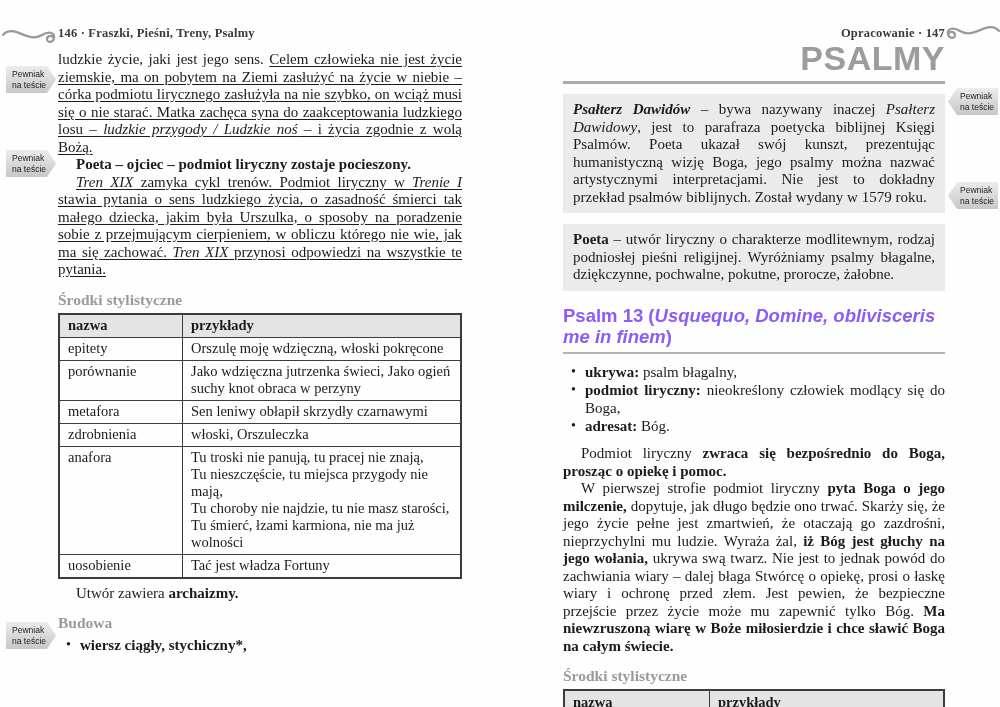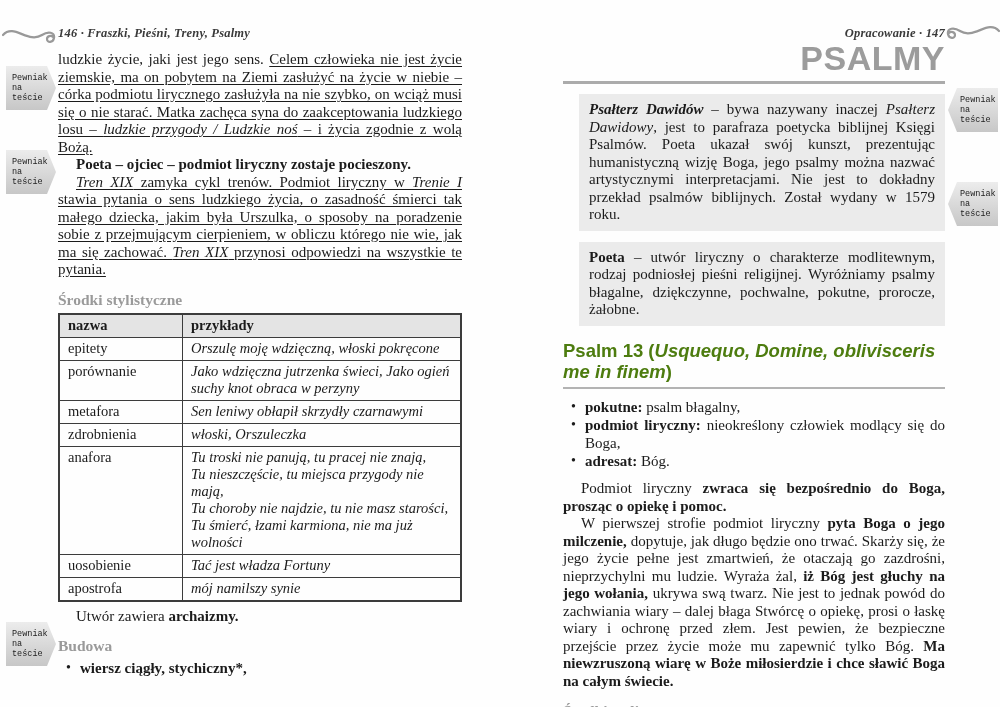--- a/index.html
+++ b/index.html
@@ -8,68 +8,68 @@
     font-family:"Liberation Serif", serif;color:#1b1b1b;
     -webkit-font-smoothing:antialiased;
   }
   .spread{position:relative;width:1000px;height:707px;background:#fefefe;overflow:hidden;}
 
   
   .col-left{position:absolute;left:58px;top:26px;width:404px;}
   .col-right{position:absolute;left:563px;top:26px;width:382px;}
 
   
-  .running-head{font-size:12.5px;font-style:italic;font-weight:bold;color:#3a3a3a;letter-spacing:.2px;}
+  .running-head{font-size:12.5px;font-weight:bold;color:#3a3a3a;letter-spacing:.2px;}
   .running-head.right{text-align:right;}
 
   
   p.body{font-size:15px;line-height:17.5px;text-align:justify;margin:0;}
   p.indent{text-indent:18px;}
   .s-b{font-weight:bold;}
   .s-i{font-style:italic;}
   .s-u{text-decoration:underline;text-underline-offset:2px;}
 
   
   .gray-head{font-weight:bold;color:#9a9a9a;font-size:15.5px;margin:12px 0 4px 0;}
 
   
   table.devices{border-collapse:collapse;width:100%;font-size:14.5px;border:2px solid #3c3c3c;}
   table.devices th,table.devices td{border:1px solid #3c3c3c;padding:2.5px 8px;vertical-align:top;}
   table.devices th{background:#e4e4e4;text-align:left;font-weight:bold;}
   td.cell-name{width:106px;}
-  td.cell-example{font-style:italic;white-space:pre-line;}
+  td.cell-example{white-space:pre-line;}
 
   
   ul.bullets{margin:2px 0 0 0;padding:0 0 0 22px;list-style:none;}
   ul.bullets li{position:relative;font-size:15px;line-height:18px;text-align:justify;}
   ul.bullets li::before{content:"\2022";position:absolute;left:-14px;top:0;font-size:14px;}
 
   
   h1.main-title{
     margin:0 0 6px 0;text-align:right;line-height:1;
     font-family:"Liberation Sans", sans-serif;font-weight:bold;
     font-size:34px;color:#9c9c9c;letter-spacing:.5px;
   }
   .rule-thick{height:3px;background:#ababab;margin:0 0 10px 0;}
   .rule-thin{height:2px;background:#b3b3b3;margin:5px 0 9px 0;}
 
   
-  .graybox{background:#ebebeb;padding:7px 10px;margin:0 0 11px 16px;}
+  .graybox{background:#ebebeb;padding:7px 10px;margin:0 0 11px 0;}
   .graybox p{font-size:15px;line-height:17.5px;text-align:justify;margin:0;}
 
   h2.section-title{
     margin:14px 0 0 0;font-family:"Liberation Sans", sans-serif;
-    font-weight:bold;font-size:18.5px;color:#4d7c0f;line-height:1.15;
+    font-weight:bold;font-size:18.5px;color:#8b5cf6;line-height:1.15;
   }
 
   
   .badge{
-    position:absolute;width:50px;height:44px;
+    position:absolute;width:50px;height:27px;
     background:linear-gradient(180deg,#ececec 0%,#c7c7c7 100%);
-    font-family:Liberation Mono, monospace;font-size:8.5px;line-height:1.2;
+    font-family:Liberation Sans, sans-serif;font-size:8.5px;line-height:1.2;
     color:#222;display:flex;align-items:center;white-space:pre-line;
     box-sizing:border-box;
   }
   .badge.point-right{clip-path:polygon(0 0,82% 0,100% 50%,82% 100%,0 100%);padding-left:6px;}
   .badge.point-left{clip-path:polygon(18% 0,100% 0,100% 100%,18% 100%,0 50%);padding-left:12px;}
 
   
   .orn{position:absolute;color:#999;}
   .orn svg{display:block;}
   .orn-left{left:2px;top:20px;}
@@ -142,24 +142,20 @@
             <td class="cell-name">anafora</td>
             <td class="cell-example">Tu troski nie panują, tu pracej nie znają,
 Tu nieszczęście, tu miejsca przygody nie mają,
 Tu choroby nie najdzie, tu nie masz starości,
 Tu śmierć, łzami karmiona, nie ma już wolności</td>
           </tr>
           <tr>
             <td class="cell-name">uosobienie</td>
             <td class="cell-example">Tać jest władza Fortuny</td>
           </tr>
-          <tr>
-            <td class="cell-name">apostrofa</td>
-            <td class="cell-example">mój namilszy synie</td>
-          </tr>
         </tbody>
     </table>
 
     <div class="spacer-sm"></div>
     <p class="body indent"><span>Utwór zawiera </span><span class="s-b">archaizmy.</span></p>
 
     <div class="gray-head">Budowa</div>
     <ul class="bullets">
         <li><span class="s-b">wiersz ciągły, stychiczny*,</span></li>
       </ul>
@@ -175,21 +171,21 @@
       <p><span class="s-b s-i">Psałterz Dawidów</span><span> – bywa nazywany inaczej </span><span class="s-i">Psałterz Dawidowy</span><span>, jest to parafraza poetycka biblijnej Księgi Psalmów. Poeta ukazał swój kunszt, prezentując humanistyczną wizję Boga, jego psalmy można nazwać artystycznymi interpretacjami. Nie jest to dokładny przekład psalmów biblijnych. Został wydany w 1579 roku.</span></p>
     </div>
     <div class="graybox">
       <p><span class="s-b">Poeta</span><span> – utwór liryczny o charakterze modlitewnym, rodzaj podniosłej pieśni religijnej. Wyróżniamy psalmy błagalne, dziękczynne, pochwalne, pokutne, prorocze, żałobne.</span></p>
     </div>
 
     <h2 class="section-title"><span>Psalm 13 (</span><span class="s-i">Usquequo, Domine, oblivisceris me in finem</span><span>)</span></h2>
     <div class="rule-thin"></div>
 
     <ul class="bullets">
-        <li><span class="s-b">pokutne:</span><span> psalm błagalny,</span></li>
+        <li><span class="s-b">ukrywa:</span><span> psalm błagalny,</span></li>
         <li><span class="s-b">podmiot liryczny:</span><span> nieokreślony człowiek modlący się do Boga,</span></li>
         <li><span class="s-b">adresat:</span><span> Bóg.</span></li>
       </ul>
     <div class="spacer-md"></div>
 
     <p class="body indent"><span>Podmiot liryczny </span><span class="s-b">zwraca się bezpośrednio do Boga, prosząc o opiekę i pomoc.</span></p>
     <p class="body indent"><span>W pierwszej strofie podmiot liryczny </span><span class="s-b">pyta Boga o jego milczenie,</span><span> dopytuje, jak długo będzie ono trwać. Skarży się, że jego życie pełne jest zmartwień, że otaczają go zazdrośni, nieprzychylni mu ludzie. Wyraża żal, </span><span class="s-b">iż Bóg jest głuchy na jego wołania,</span><span> ukrywa swą twarz. Nie jest to jednak powód do zachwiania wiary – dalej błaga Stwórcę o opiekę, prosi o łaskę wiary i ochronę przed złem. Jest pewien, że bezpieczne przejście przez życie może mu zapewnić tylko Bóg. </span><span class="s-b">Ma niewzruszoną wiarę w Boże miłosierdzie i chce sławić Boga na całym świecie.</span></p>
 
     <div class="gray-head">Środki stylistyczne</div>
     <table class="devices">

